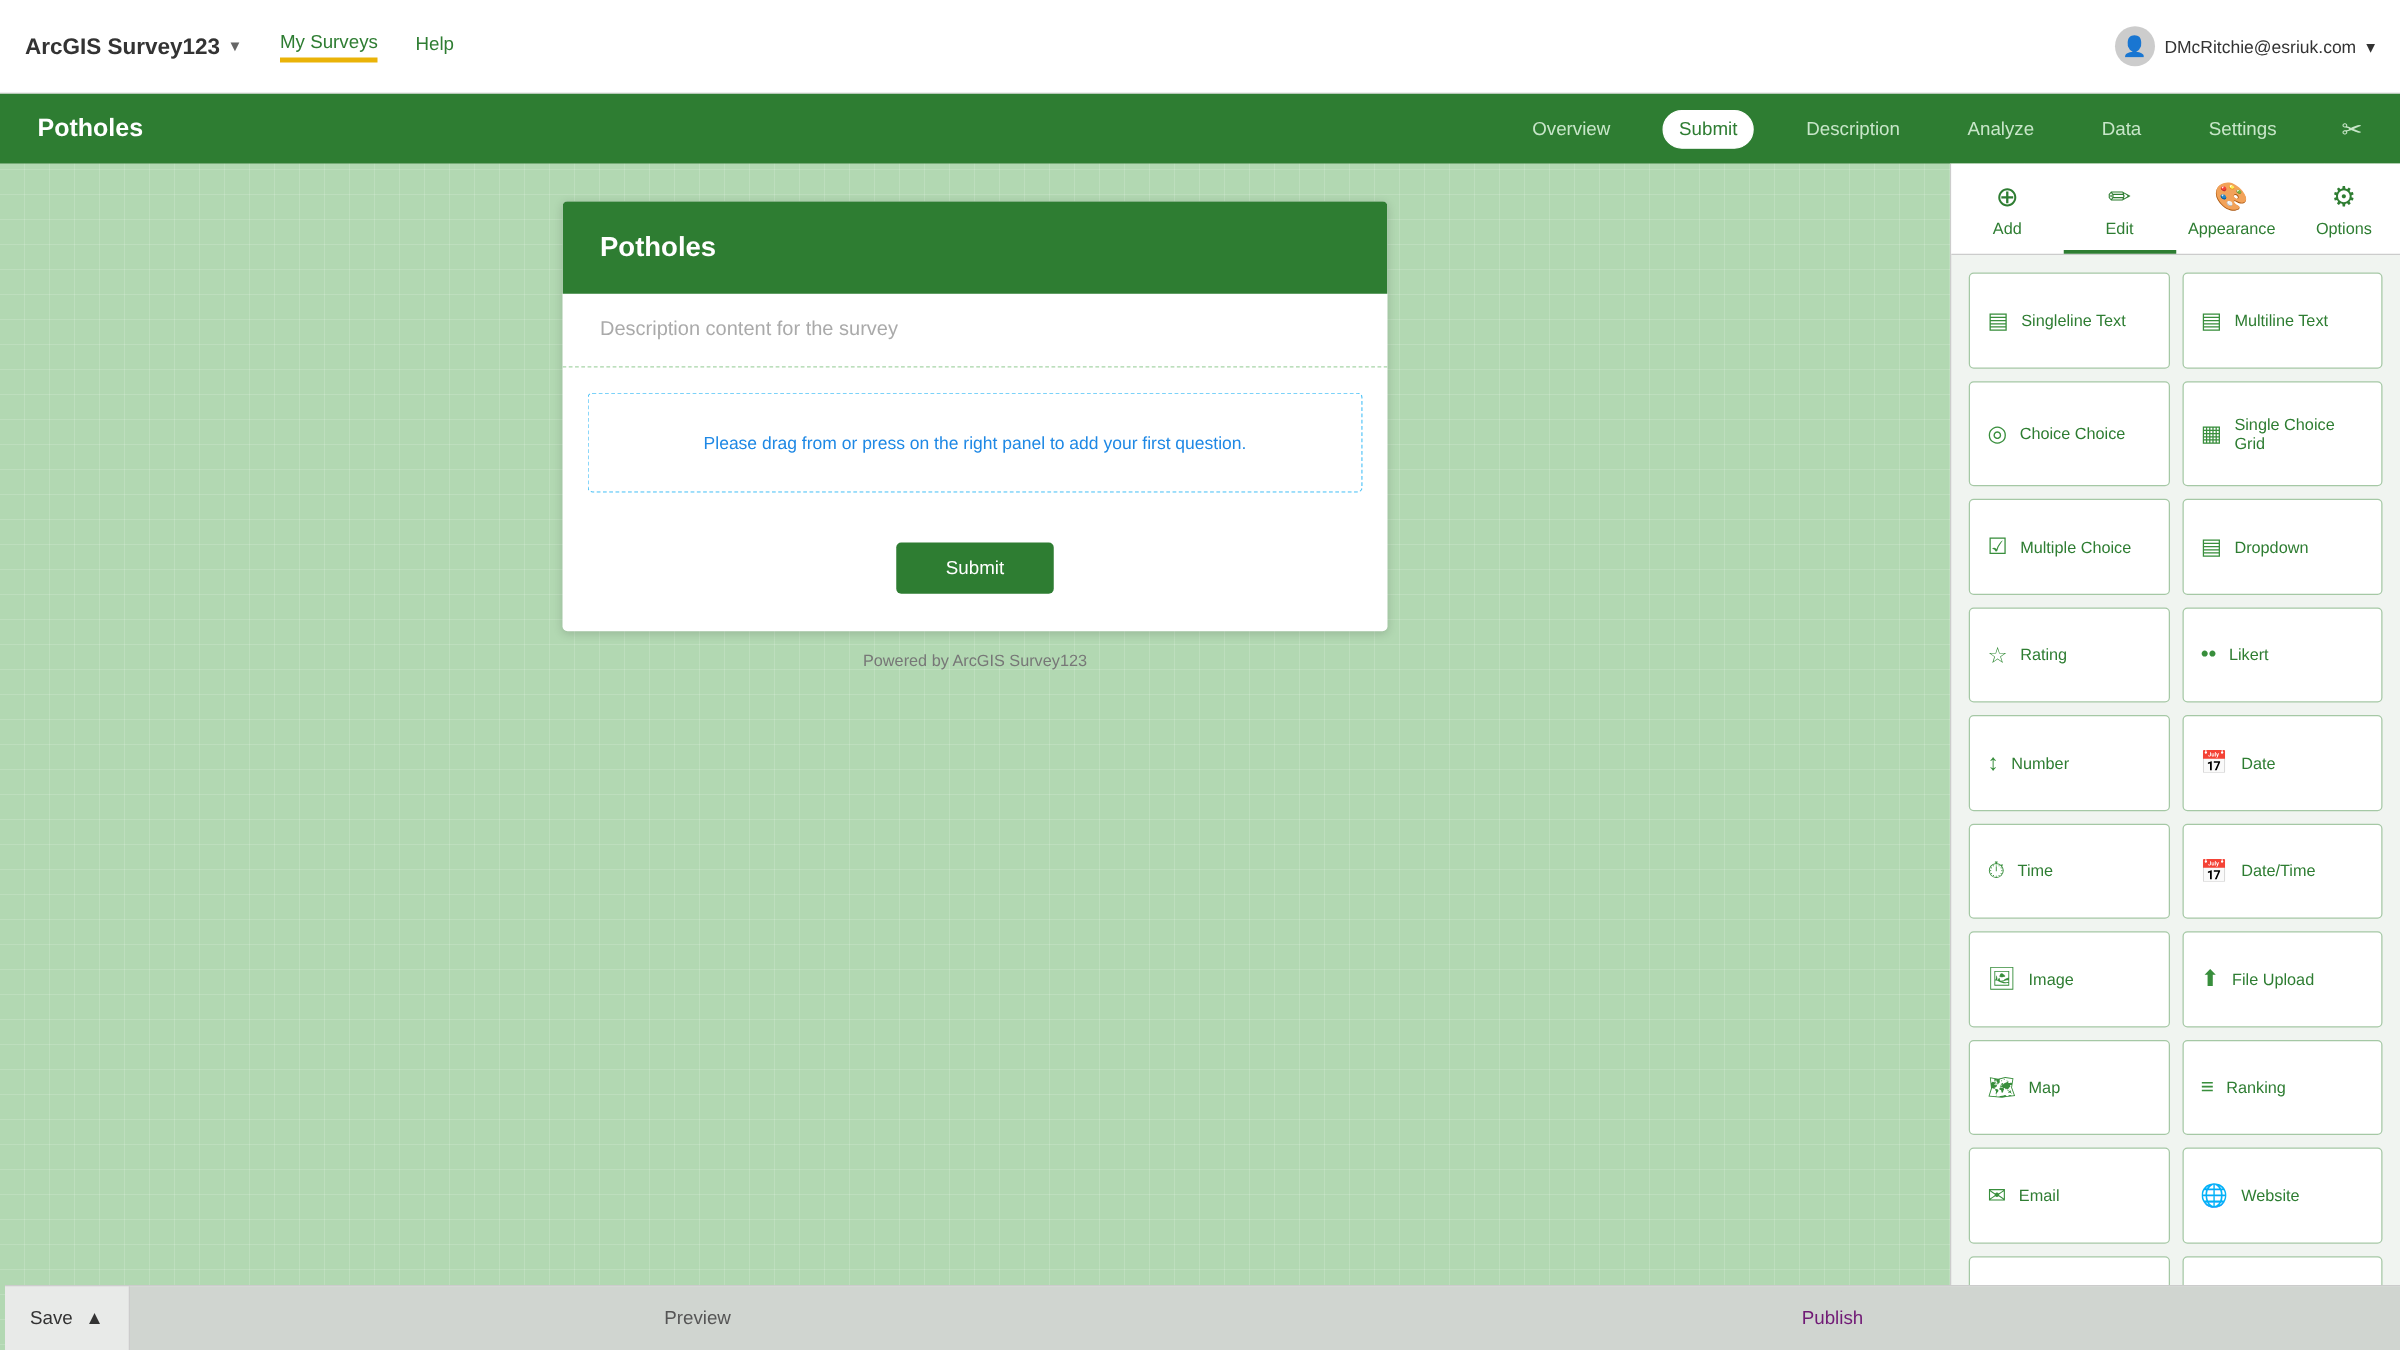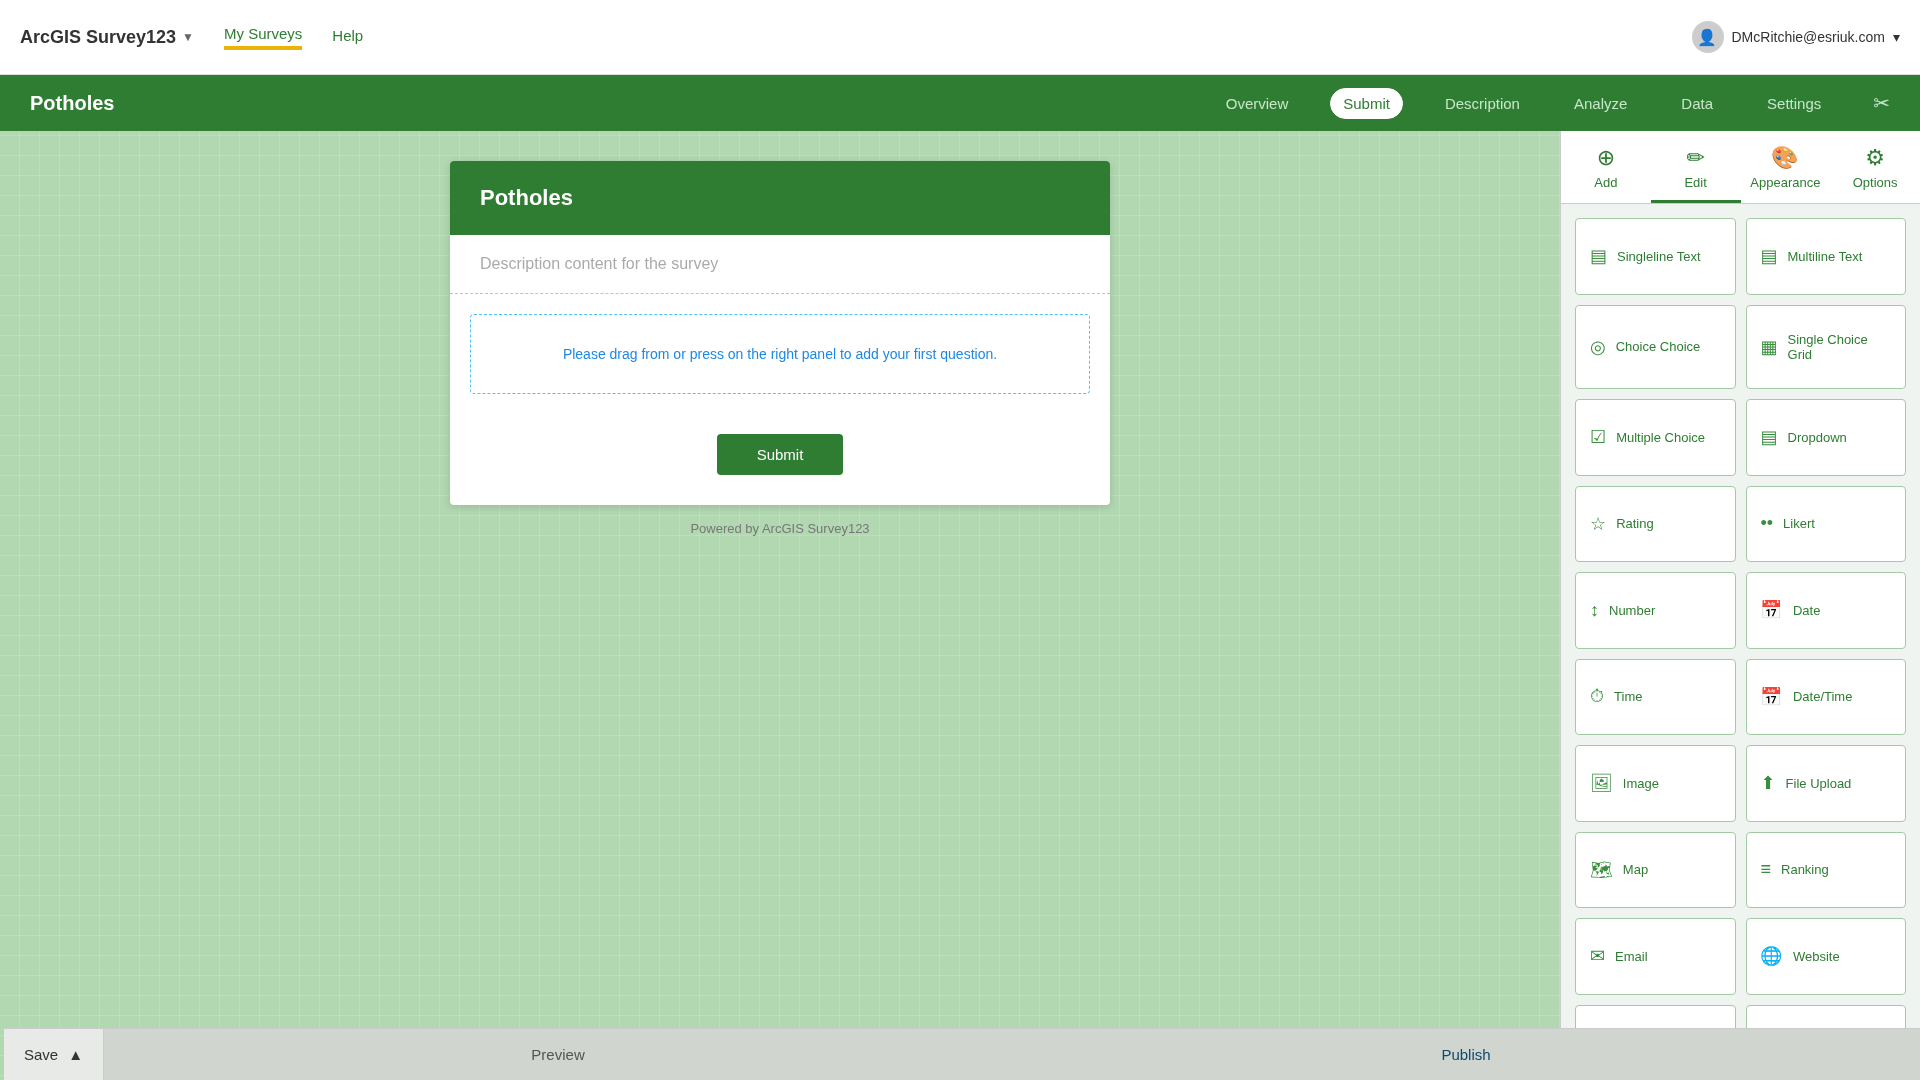--- a/index.html
+++ b/index.html
@@ -262,21 +262,21 @@
       color: #555;
       cursor: pointer;
     }
     .bottom-publish {
       flex: 1;
       display: flex;
       align-items: center;
       justify-content: center;
       background: #d0d5d0;
       font-size: 15px;
-      color: #0c4a6e;
+      color: #701a75;
       cursor: pointer;
     }
   </style>
 </head>
 <body>
 
 <div class="top-nav">
   <div class="top-nav-logo">
     <span>ArcGIS Survey123</span>
     <span class="dropdown-arrow">▼</span>

